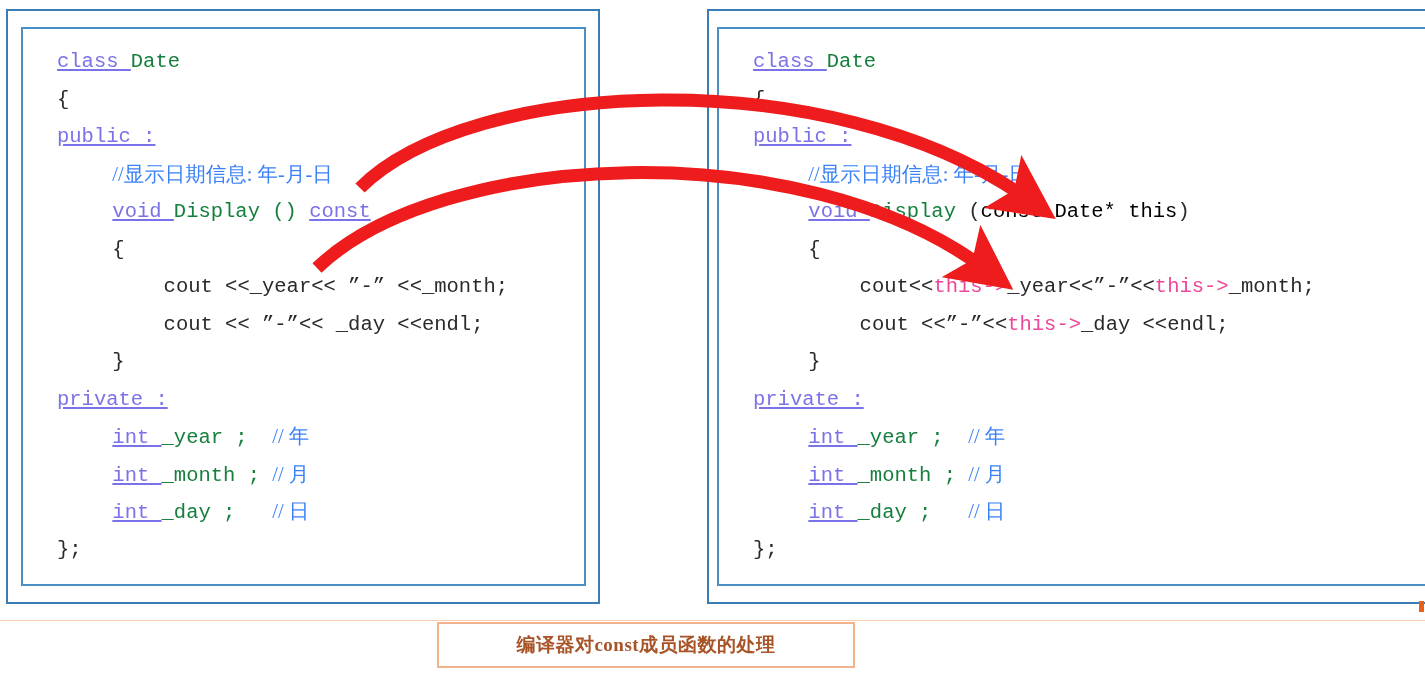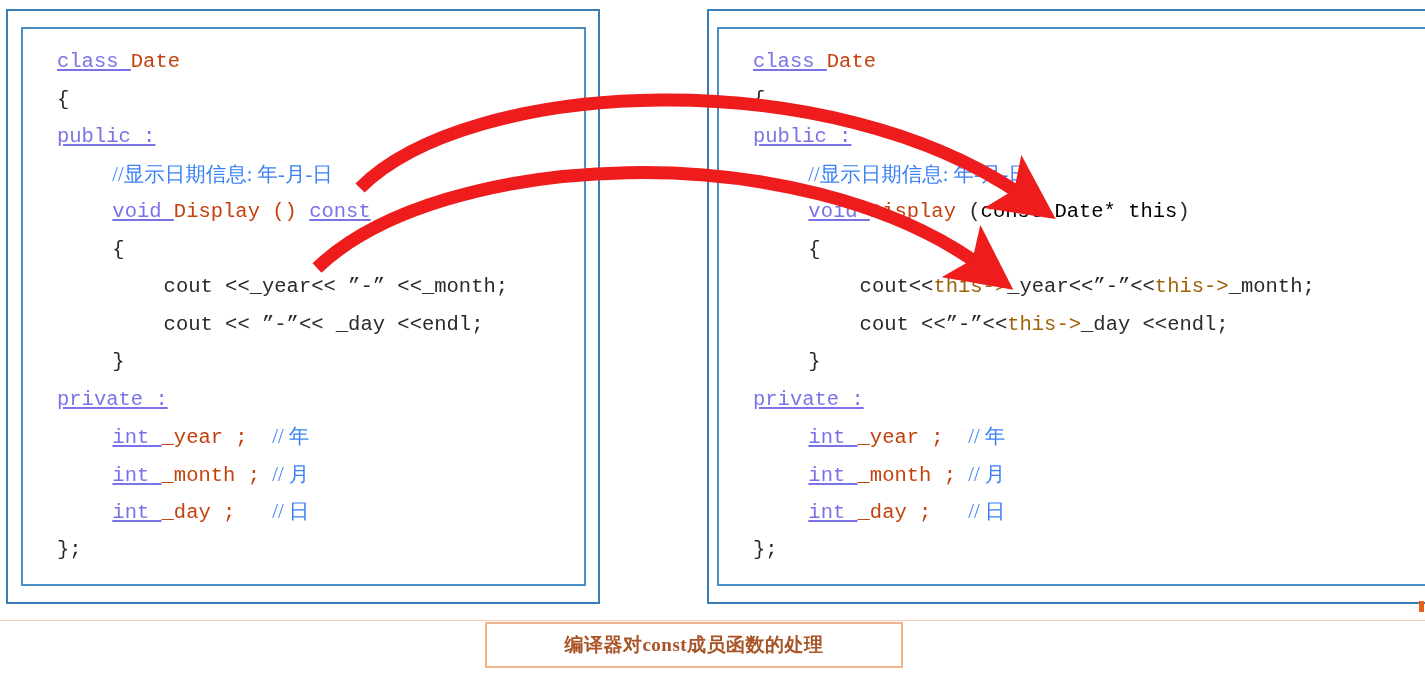--- a/index.html
+++ b/index.html
@@ -48,23 +48,23 @@
     letter-spacing: 0px;
   }
   #code-left  { padding-left: 34px; }
   #code-right { padding-left: 34px; }
 
   .ln { display: block; height: 37.5px; }
   .ind1 { padding-left: 2.7em; }
   .ind2 { padding-left: 5.2em; }
 
   .kw   { color: #7a72e8; text-decoration: underline; }
-  .ident{ color: #c2410c; }
+  .ident{ color: #15803d; }
   .cmt  { color: #3b82f6; font-family: "Liberation Serif","DejaVu Serif",serif; }
-  .this { color: #a16207; }
+  .this { color: #ec4899; }
   .red  { color: #000000; }
   .op   { color: #2a2a2a; }
   .cjk  { font-family: "Liberation Serif", "DejaVu Serif", serif; }
 
   
   #arrow-layer {
     position: absolute;
     left: 0; top: 0;
     width: 1425px;
     height: 683px;
@@ -77,21 +77,20 @@
     left: 437px;
     top: 622px;
     width: 418px;
     height: 46px;
     border: 2px solid #f2b48c;
     box-sizing: border-box;
     background: #ffffff;
     display: flex;
     align-items: center;
     justify-content: center;
-    margin-left: 48px;
   }
   #caption-text {
     font-family: "Liberation Serif", "DejaVu Serif", serif;
     font-size: 19px;
     font-weight: bold;
     color: #a85427;
     letter-spacing: 0.5px;
   }
 
   

